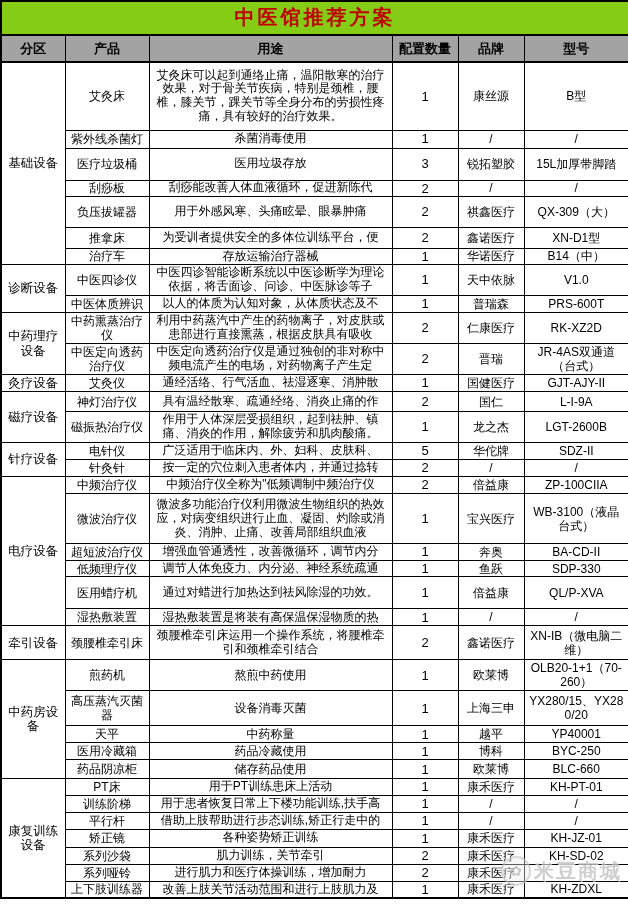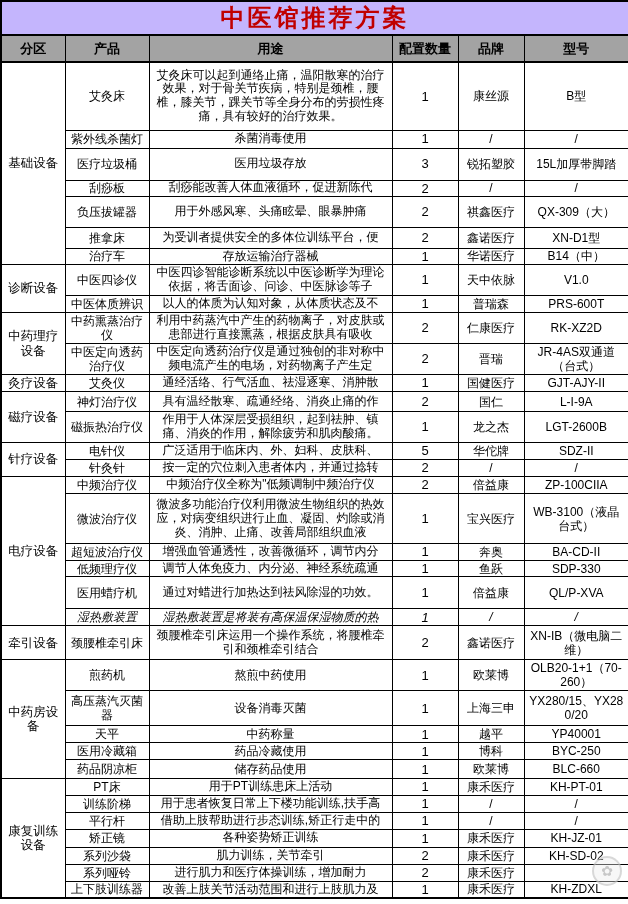--- a/index.html
+++ b/index.html
@@ -1,20 +1,20 @@
 <!DOCTYPE html>
 <html><head>
 <meta charset="utf-8">
 <style>
   html,body{margin:0;padding:0;background:#fff;}
   body{width:628px;font-family:"Liberation Sans","DejaVu Sans",sans-serif;position:relative;}
   table{border-collapse:collapse;table-layout:fixed;width:628px;background:#fff;border:2px solid #000;}
   td,th{border:1px solid #000;padding:0 3px;text-align:center;vertical-align:middle;
         font-size:12px;color:#000;line-height:1.18;overflow:hidden;word-break:break-all;}
-  .title-cell{background:#c4b5fd;color:#C00000;font-size:24px;font-weight:bold;
+  .title-cell{background:#84cc16;color:#C00000;font-size:20px;font-weight:bold;
         letter-spacing:3px;height:32px;border-bottom:2px solid #000;}
   thead th{font-size:13px;font-weight:bold;height:25px;border-bottom:2px solid #000;background:#a3a3a3;}
   td.zone{font-size:12.5px;}
   td.usage{line-height:1.15;}
   td.qty{font-size:13px;}
   .watermark{position:absolute;right:6px;top:856px;display:flex;align-items:center;gap:3px;
         pointer-events:none;opacity:.8;}
   .watermark .badge{width:26px;height:26px;border-radius:50%;
         border:2px solid rgba(195,195,195,.75);background:rgba(235,235,235,.5);
         display:flex;align-items:center;justify-content:center;
@@ -195,21 +195,21 @@
         <td class="brand">鱼跃</td>
         <td class="model">SDP-330</td>
       </tr>
       <tr style="height: 32px;">
         <td class="product">医用蜡疗机</td>
         <td class="usage">通过对蜡进行加热达到祛风除湿的功效。</td>
         <td class="qty">1</td>
         <td class="brand">倍益康</td>
         <td class="model">QL/P-XVA</td>
       </tr>
-      <tr style="height: 17px; font-style: italic;">
+      <tr style="height: 17px;">
         <td class="product">湿热敷装置</td>
         <td class="usage">湿热敷装置是将装有高保温保湿物质的热</td>
         <td class="qty">1</td>
         <td class="brand">/</td>
         <td class="model">/</td>
       </tr>
       <tr style="height: 34px;">
         <td class="zone" rowspan="1">牵引设备</td>
         <td class="product">颈腰椎牵引床</td>
         <td class="usage">颈腰椎牵引床运用一个操作系统，将腰椎牵引和颈椎牵引结合</td>
@@ -301,13 +301,14 @@
         <td class="usage">改善上肢关节活动范围和进行上肢肌力及</td>
         <td class="qty">1</td>
         <td class="brand">康禾医疗</td>
         <td class="model">KH-ZDXL</td>
       </tr>
     </tbody>
 </table>
 
 <div class="watermark">
   <span class="badge">✿</span>
+  <span class="wmtext">米豆商城</span>
 </div>
 
 </body></html>

